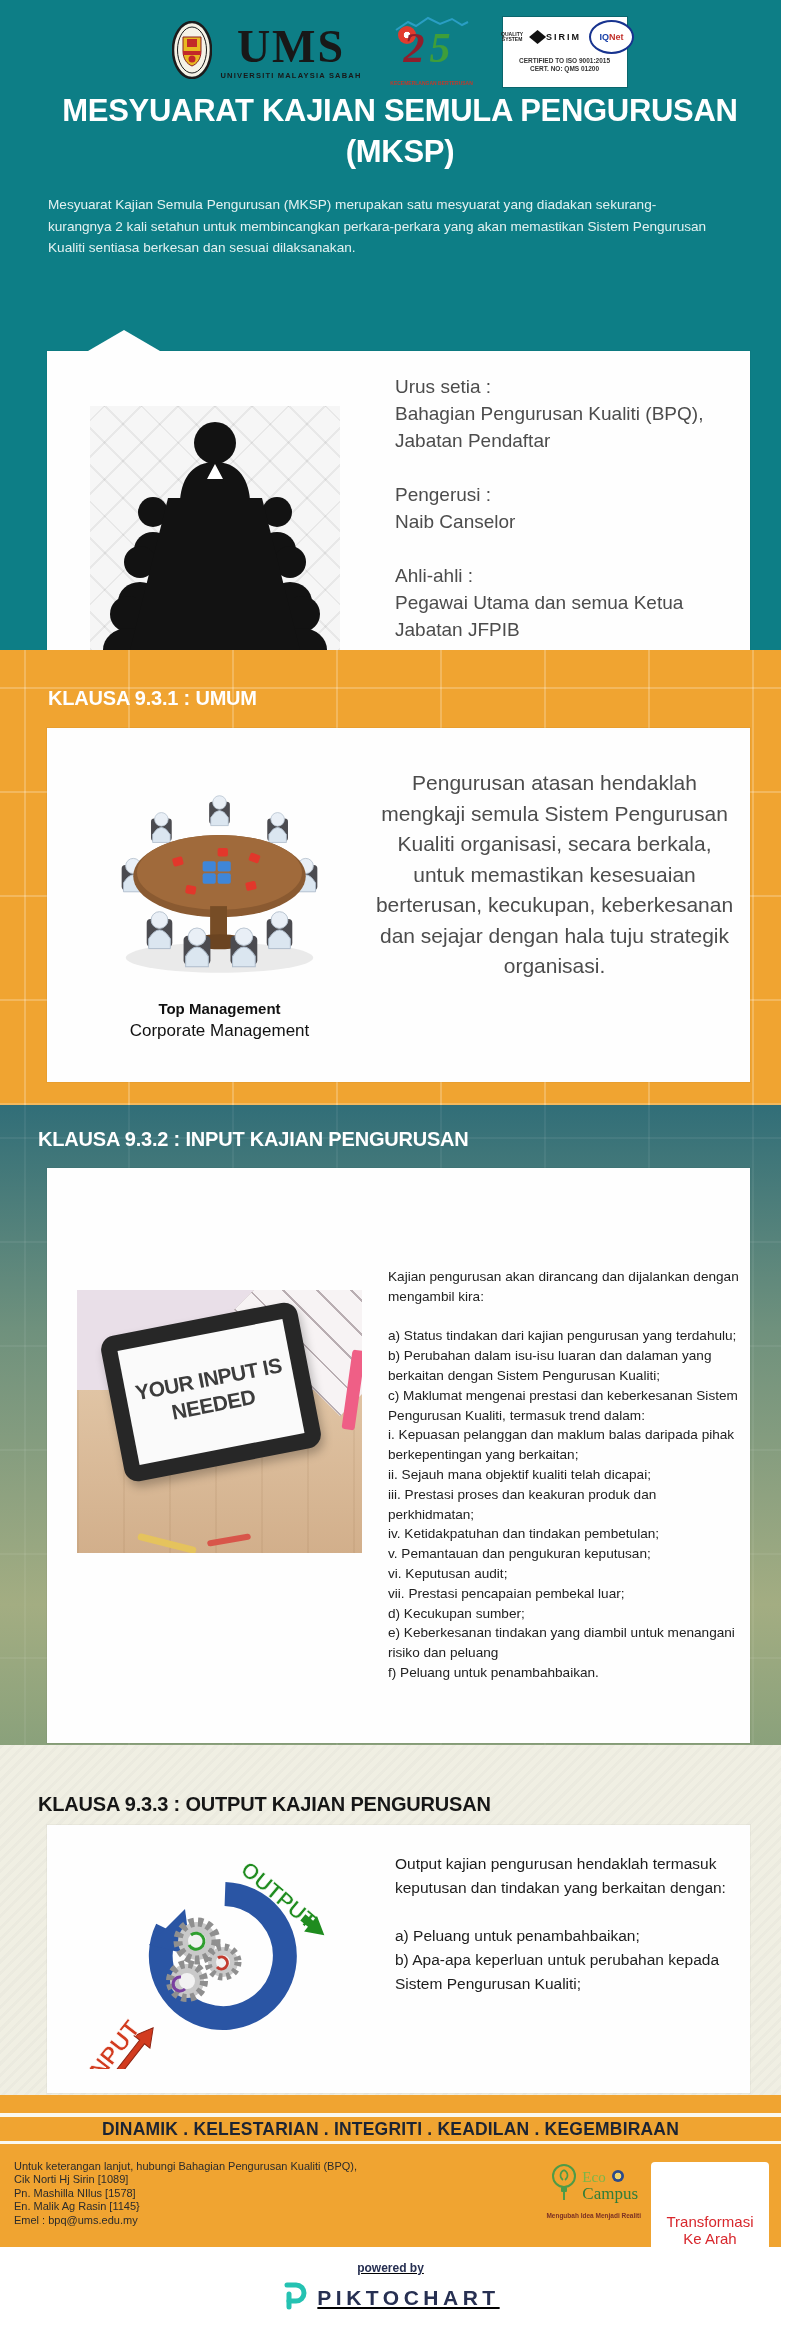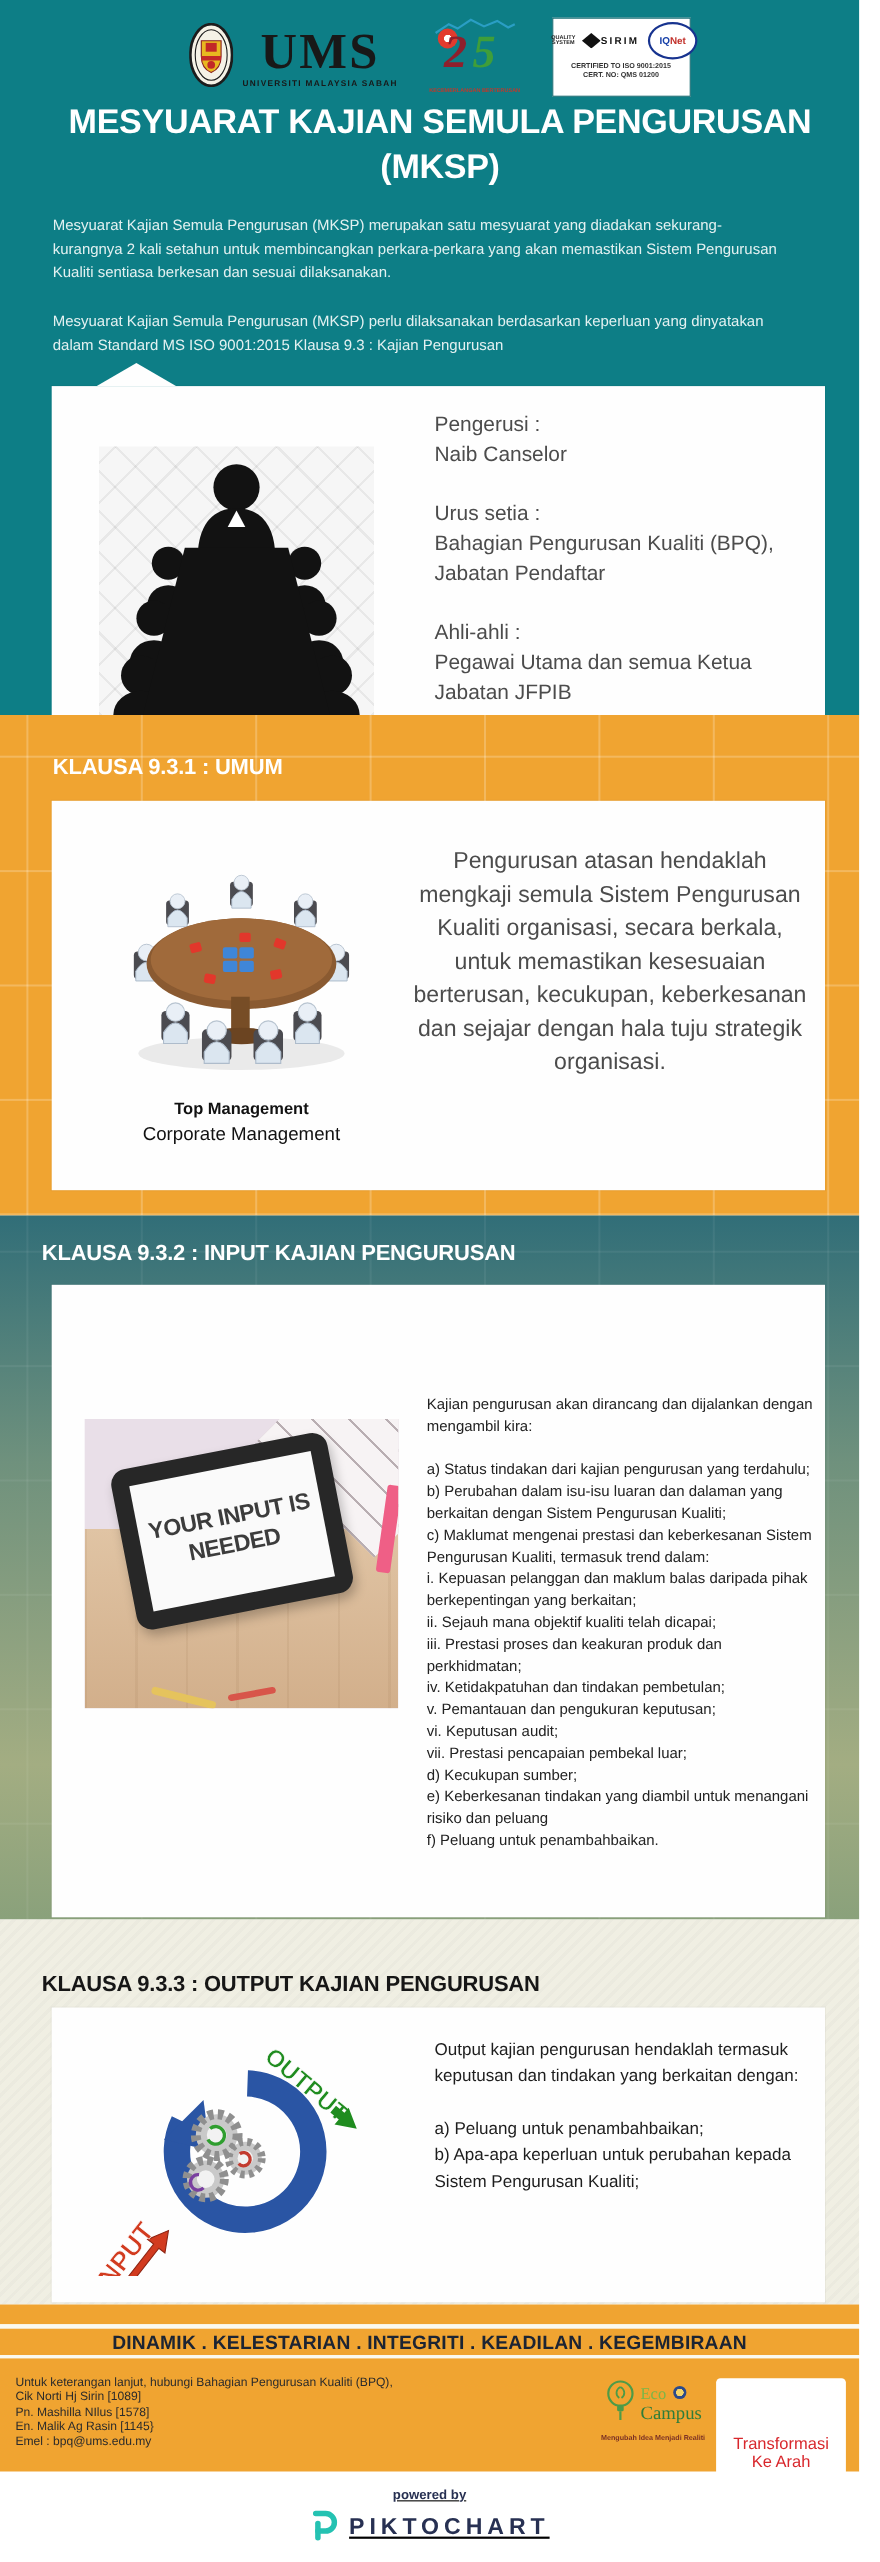--- a/index.html
+++ b/index.html
@@ -176,21 +176,20 @@
         </div>
         <div class="cert-lines">
           <div>CERTIFIED TO ISO 9001:2015</div>
           <div>CERT. NO: QMS 01200</div>
         </div>
       </div>
     </div>
 
     <div class="main-title">MESYUARAT KAJIAN SEMULA PENGURUSAN (MKSP)</div>
     <div class="intro-para p1">Mesyuarat Kajian Semula Pengurusan (MKSP) merupakan satu mesyuarat yang diadakan sekurang-kurangnya 2 kali setahun untuk membincangkan perkara-perkara yang akan memastikan Sistem Pengurusan Kualiti  sentiasa berkesan dan sesuai dilaksanakan.</div>
-    <div class="intro-para p2">Mesyuarat Kajian Semula Pengurusan (MKSP) perlu dilaksanakan berdasarkan keperluan yang dinyatakan dalam Standard MS ISO 9001:2015 Klausa 9.3 : Kajian Pengurusan</div>
 
     <div class="card card1">
       <div class="pointer"></div>
       <div class="sil-box">
         <svg width="250" height="244" viewBox="0 0 250 244">
           <g fill="#121212">
             <circle cx="63" cy="106" r="15"></circle>
               <path d="M44 144 a19 18 0 0 1 38 0 v10 h-38 z"></path>
             <circle cx="50" cy="156" r="16"></circle>
               <path d="M28 196 a22 20 0 0 1 44 0 v10 h-44 z"></path>
@@ -204,26 +203,26 @@
               <path d="M187 244 a25 22 0 0 1 50 0 z"></path>
             <circle cx="125" cy="37" r="21"></circle>
             <path d="M125 56 C104 56 92 70 90 94 L160 94 C158 70 146 56 125 56 Z"></path>
             <polygon points="78,92 172,92 210,244 40,244"></polygon>
           </g>
           <polygon points="125,58 117,73 133,73" fill="#fff"></polygon>
         </svg>
       </div>
       <div class="intro-text">
         <div class="intro-block">
+          <div>Urus setia :</div>
+          <div>Bahagian Pengurusan Kualiti (BPQ), Jabatan Pendaftar</div>
+        </div>
+        <div class="intro-block">
           <div>Pengerusi :</div>
           <div>Naib Canselor</div>
-        </div>
-        <div class="intro-block">
-          <div>Urus setia :</div>
-          <div>Bahagian Pengurusan Kualiti (BPQ), Jabatan Pendaftar</div>
         </div>
         <div class="intro-block">
           <div>Ahli-ahli :</div>
           <div>Pegawai Utama dan semua Ketua Jabatan JFPIB</div>
         </div>
       </div>
     </div>
   </div>
 
   <div class="sec sec-k1">

